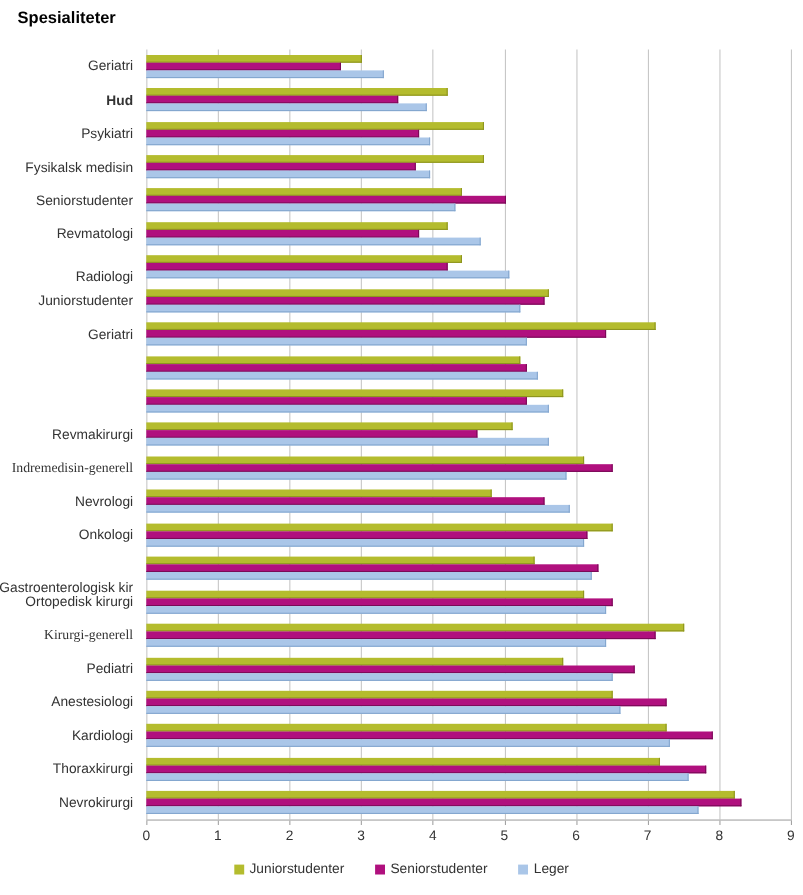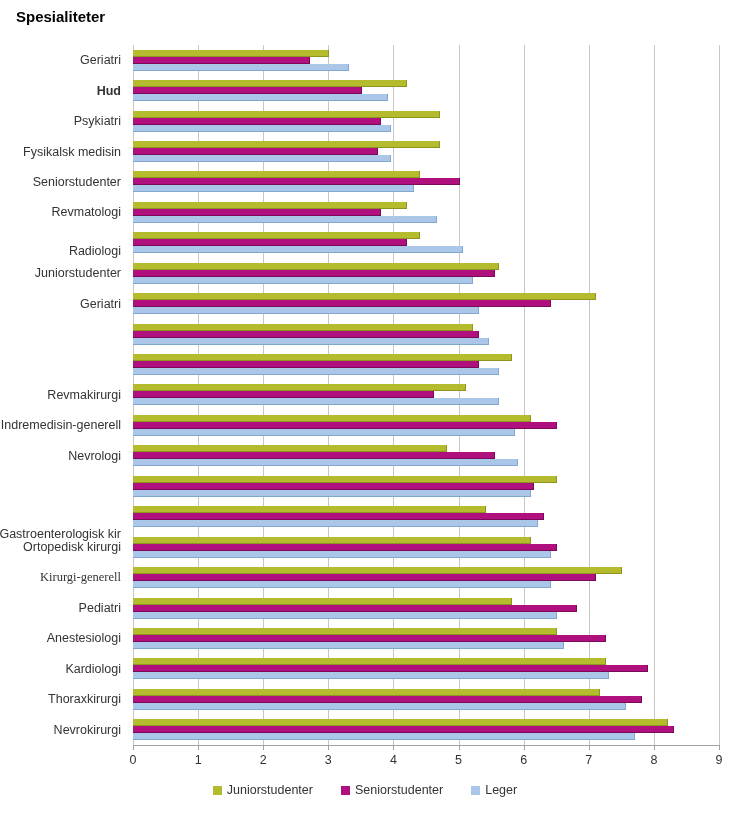--- a/index.html
+++ b/index.html
@@ -62,22 +62,23 @@
     <div class="cat-label" style="top: 0px; height: 30.4348px;">Geriatri</div>
     <div class="cat-label" style="top: 30.4348px; height: 30.4348px; font-weight: bold;">Hud</div>
     <div class="cat-label" style="top: 60.8696px; height: 30.4348px;">Psykiatri</div>
     <div class="cat-label" style="top: 91.3043px; height: 30.4348px;">Fysikalsk medisin</div>
     <div class="cat-label" style="top: 121.739px; height: 30.4348px;">Seniorstudenter</div>
     <div class="cat-label" style="top: 152.174px; height: 30.4348px;">Revmatologi</div>
     <div class="cat-label" style="top: 191px; height: 30.4348px;">Radiologi</div>
     <div class="cat-label" style="top: 213.043px; height: 30.4348px;">Juniorstudenter</div>
     <div class="cat-label" style="top: 243.478px; height: 30.4348px;">Geriatri</div>
     <div class="cat-label" style="top: 334.783px; height: 30.4348px;">Revmakirurgi</div>
-    <div class="cat-label" style="top: 365.217px; height: 30.4348px;">Indremedisin-generell</div>
+    <div class="cat-label" style="top: 365.217px; height: 30.4348px; font-family: Liberation Serif, serif;">Indremedisin-generell</div>
     <div class="cat-label" style="top: 395.652px; height: 30.4348px;">Nevrologi</div>
+    <div class="cat-label" style="top: 426.087px; height: 30.4348px;">Onkologi</div>
     <div class="cat-label" style="top: 474px; height: 30.4348px; padding-left: 48px;">Gastroenterologisk kir</div>
     <div class="cat-label" style="top: 486.957px; height: 30.4348px;">Ortopedisk kirurgi</div>
     <div class="cat-label" style="top: 517.391px; height: 30.4348px; font-family: Liberation Serif, serif;">Kirurgi-generell</div>
     <div class="cat-label" style="top: 547.826px; height: 30.4348px;">Pediatri</div>
     <div class="cat-label" style="top: 578.261px; height: 30.4348px;">Anestesiologi</div>
     <div class="cat-label" style="top: 608.696px; height: 30.4348px;">Kardiologi</div>
     <div class="cat-label" style="top: 639.13px; height: 30.4348px;">Thoraxkirurgi</div>
     <div class="cat-label" style="top: 669.565px; height: 30.4348px;">Nevrokirurgi</div>
   </div>
 

